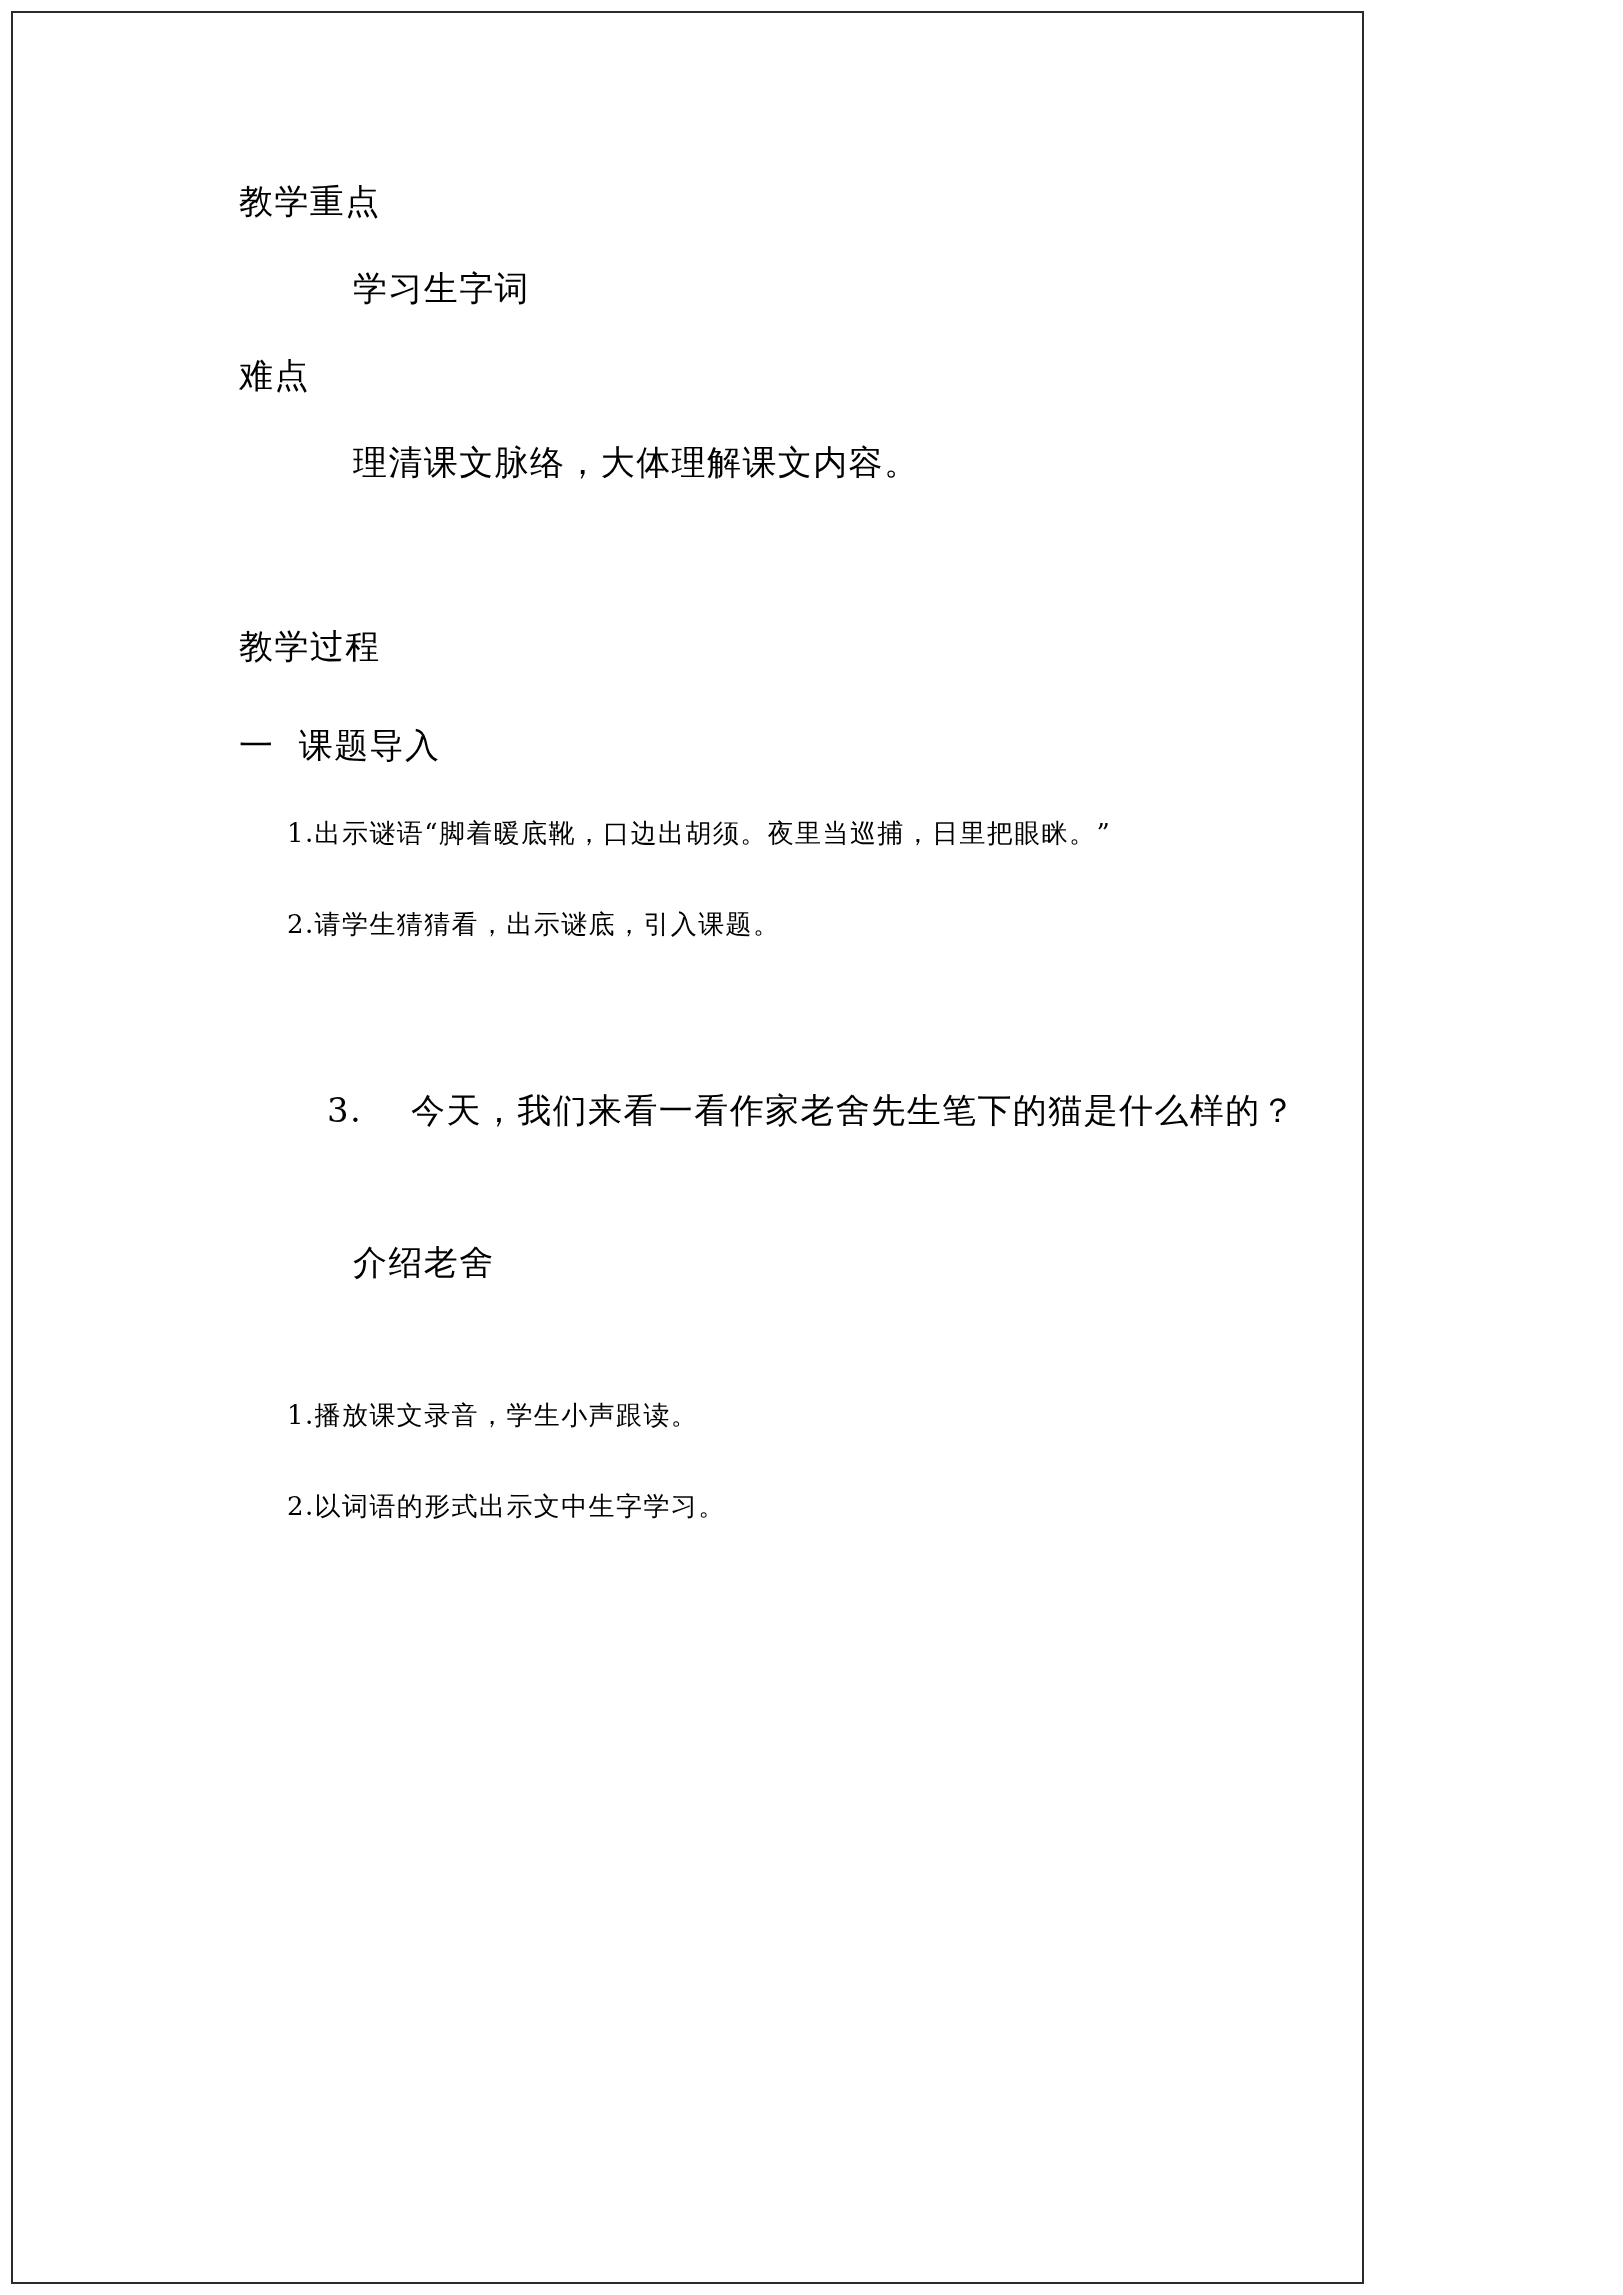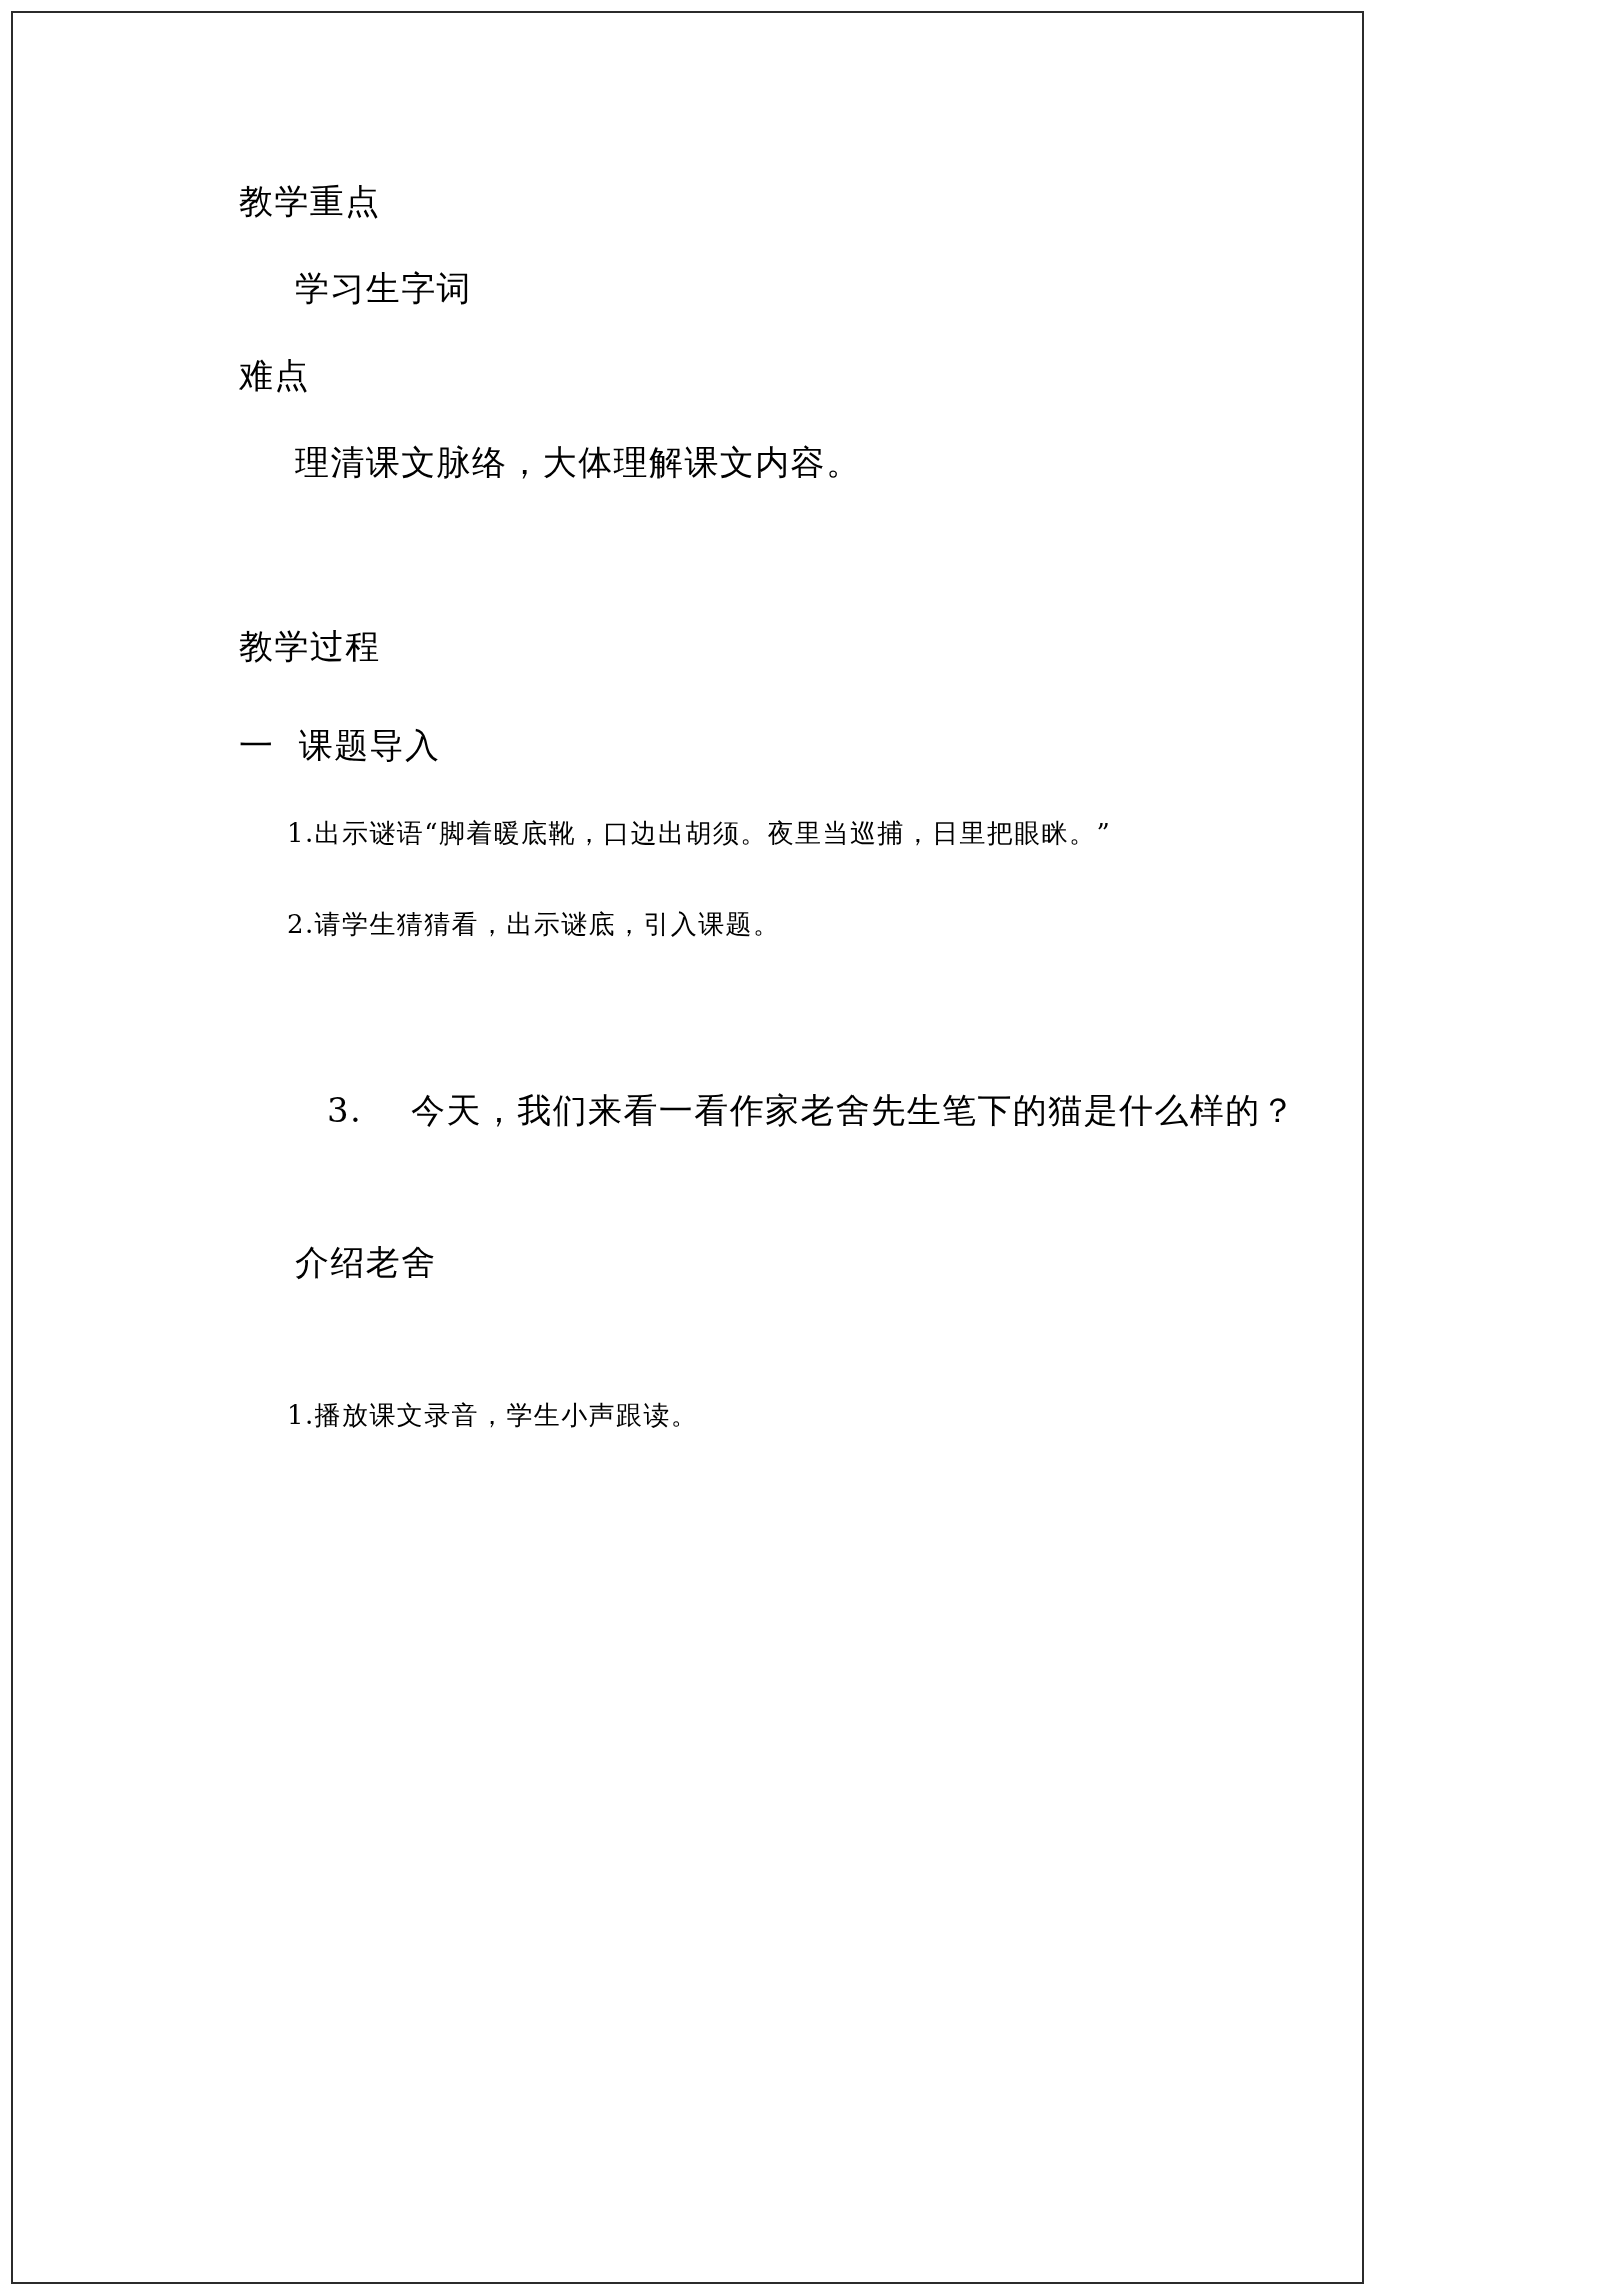--- a/index.html
+++ b/index.html
@@ -36,21 +36,21 @@
     width: 1159px;
   }
   .line {
     font-size: 34px;
     line-height: 1.0;
     letter-spacing: 1.4px;
     color: #000000;
     white-space: pre-wrap;
   }
   .lvl0 { margin-left: 0; }
-  .lvl2 { margin-left: 56px; }
+  .lvl2 { margin-left: 114px; }
   .lvl3 { margin-left: 88px; }
   .gap-s { height: 53px; }
   .gap-m { height: 65px; }
   .gap-xl { height: 150px; }
   .wrap {
     font-size: 26px;
     line-height: 1.45;
     letter-spacing: 1.4px;
     white-space: pre-wrap;
     text-indent: 48px;
@@ -99,16 +99,17 @@
     <div class="gap-s"></div>
 
     <div class="line lvl2 sans">介绍老舍</div>
     <div class="gap-s"></div>
 
     <div class="gap-m"></div>
 
     <div class="wrap">1.播放课文录音，学生小声跟读。</div>
     <div class="gap-s"></div>
 
+    <div class="wrap">2.以词语的形式出示文中生字学习。</div>
 
   </div>
 </div>
 
 
 </body></html>

